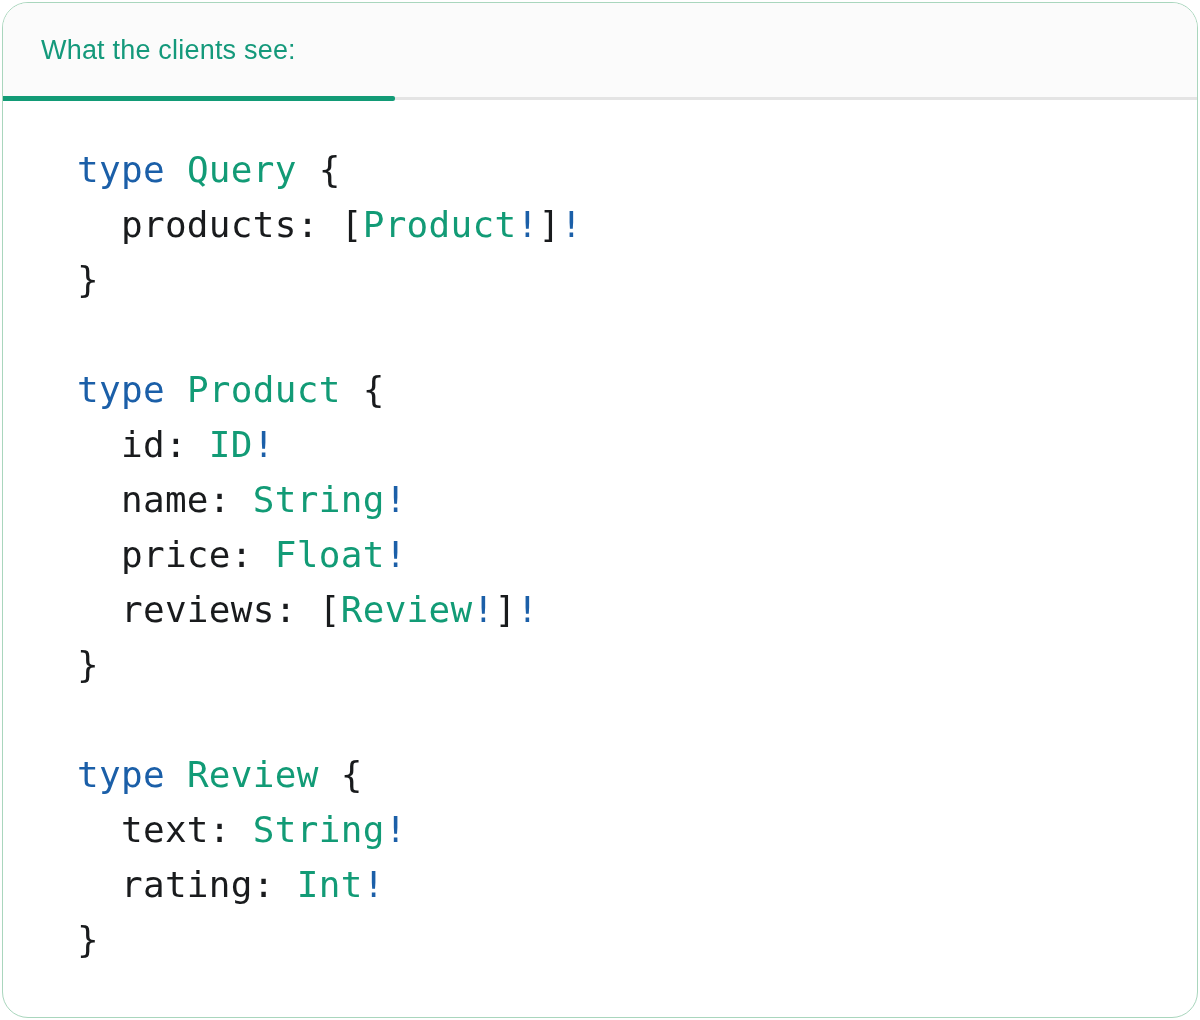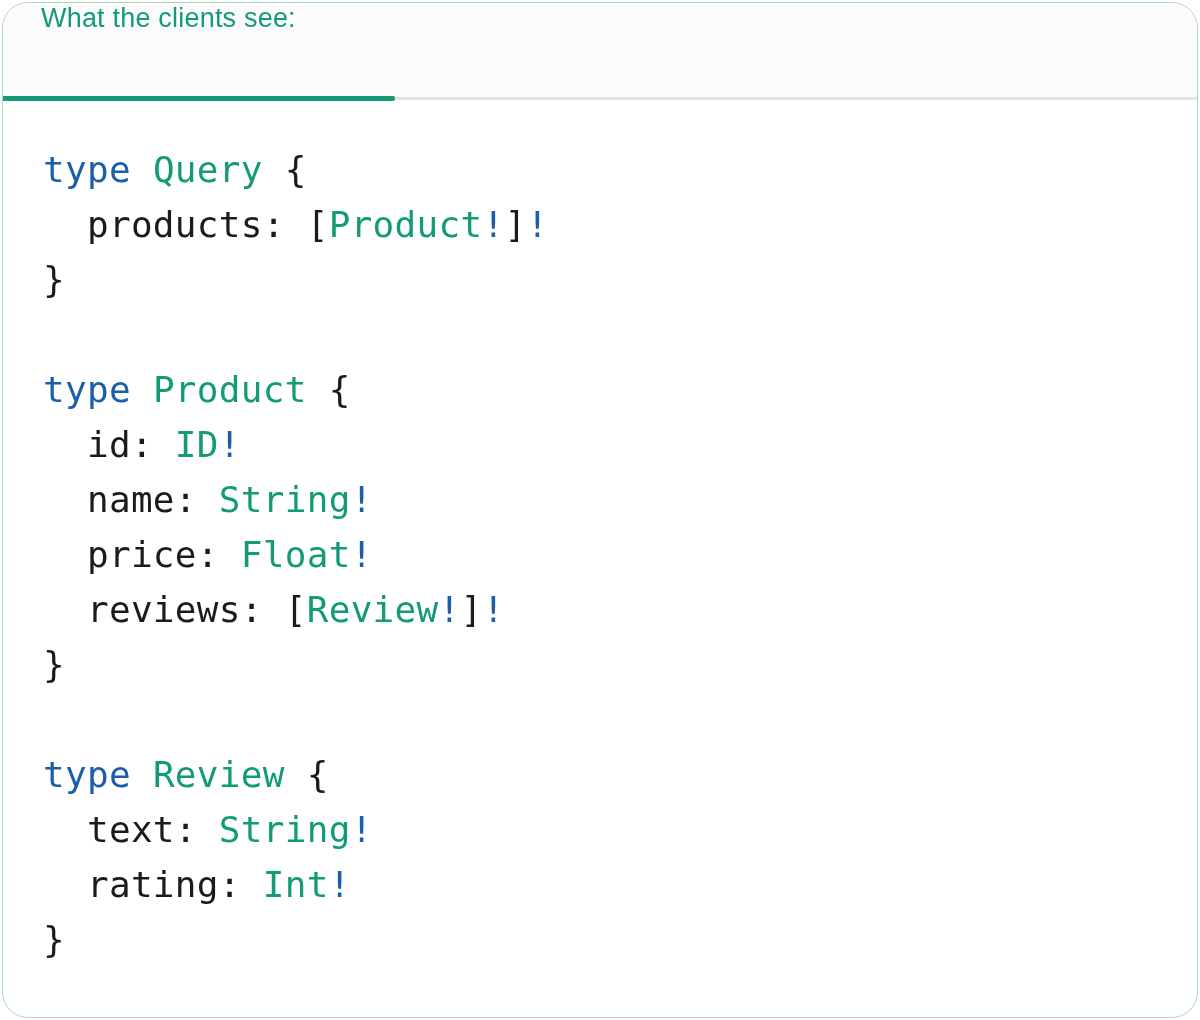--- a/index.html
+++ b/index.html
@@ -25,21 +25,21 @@
   }
 
   .tab-bar {
     position: relative;
     height: 94px;
     background: var(--tab_bg, #fbfbfb);
   }
 
   .tab {
     display: inline-flex;
-    align-items: flex-start;
+    align-items: center;
     height: 100%;
     padding: 0 76px 0 38px;
     cursor: pointer;
   }
 
   .tab-label {
     color: var(--header_teal, #14997b);
     font-size: 27px;
     font-weight: 500;
     letter-spacing: 0.2px;
@@ -65,20 +65,21 @@
     padding: 42px 40px 20px 40px;
     font-family: "DejaVu Sans Mono", monospace;
     font-size: 36px;
     line-height: 55px;
     letter-spacing: 0.3px;
     white-space: pre;
   }
 
   .code-line {
     height: 55px;
+    margin-left: 34px;
   }
 
   .tok-plain   { color: var(--code_dark, #191b1d); }
   .tok-keyword { color: var(--keyword_blue, #1b5fa8); }
   .tok-typename{ color: var(--type_green, #129b76); }
 </style>
 </head>
 <body>
 
 <div class="card">

